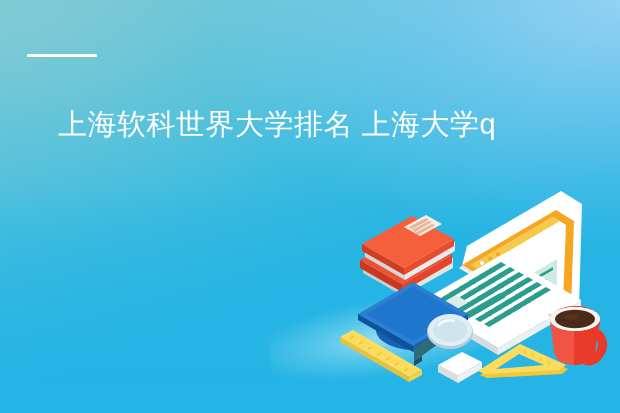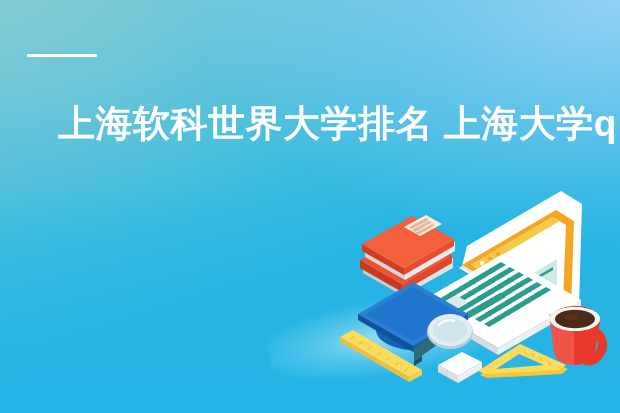--- a/index.html
+++ b/index.html
@@ -57,22 +57,22 @@
     height: 3px;
     background: #ffffff;
     border-radius: 1px;
   }
   .title {
     position: absolute;
     left: 58px;
     top: 104px;
     width: 560px;
     color: #ffffff;
-    font-size: 37px;
-    font-weight: bold;
+    font-size: 29px;
+    font-weight: normal;
     letter-spacing: 0.5px;
     line-height: 40px;
     white-space: nowrap;
     overflow: hidden;
   }
 
   
   .illus {
     position: absolute;
     left: 310px;

